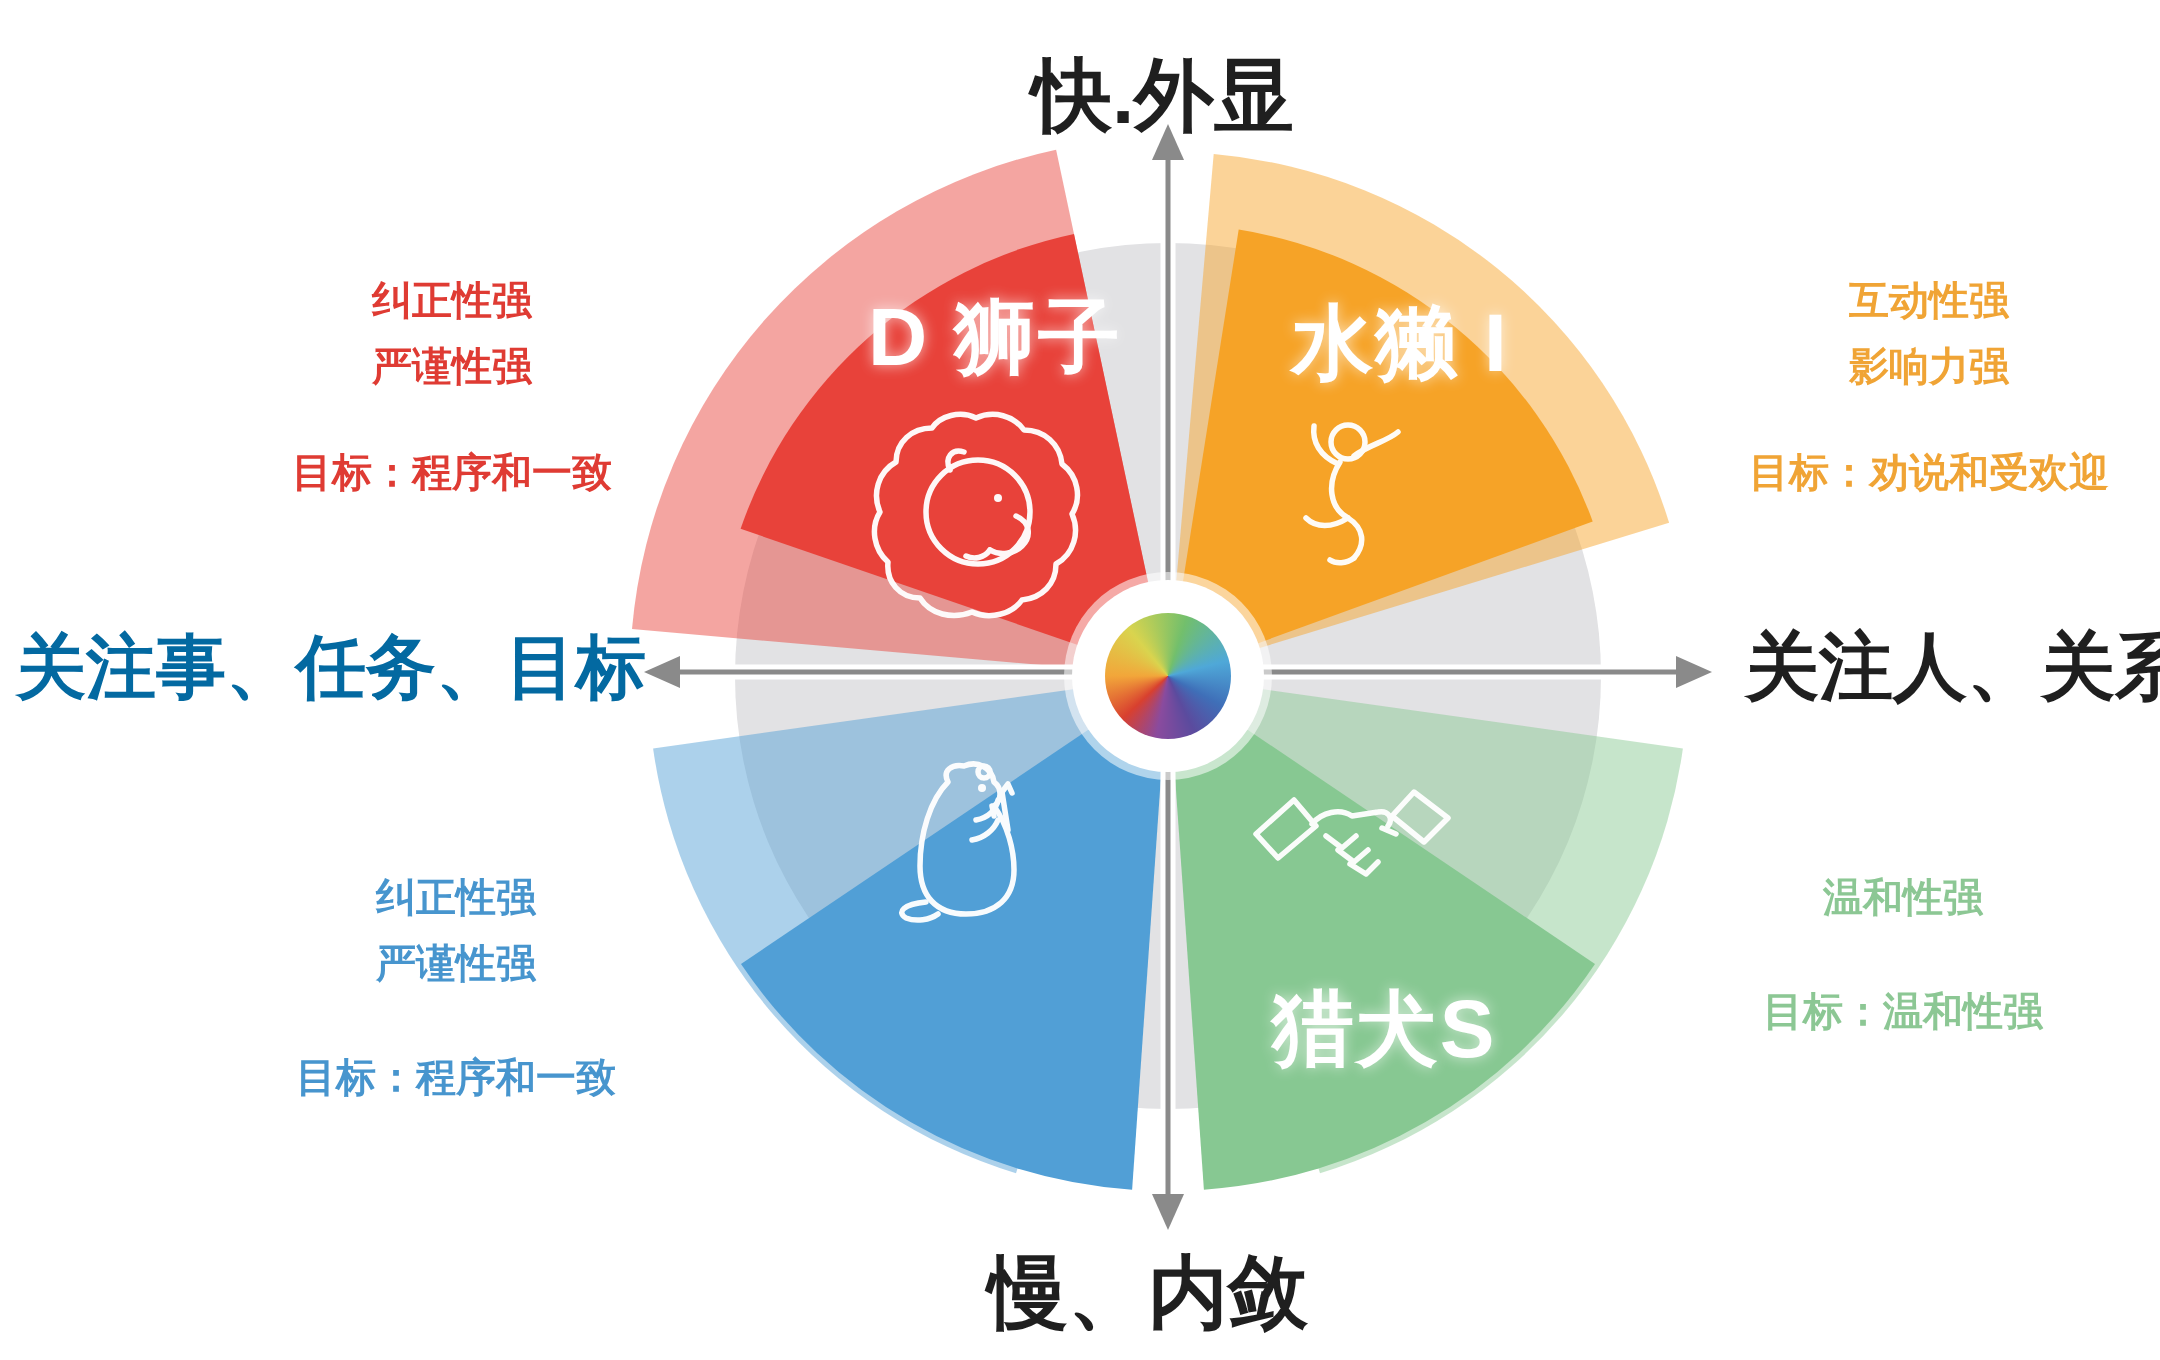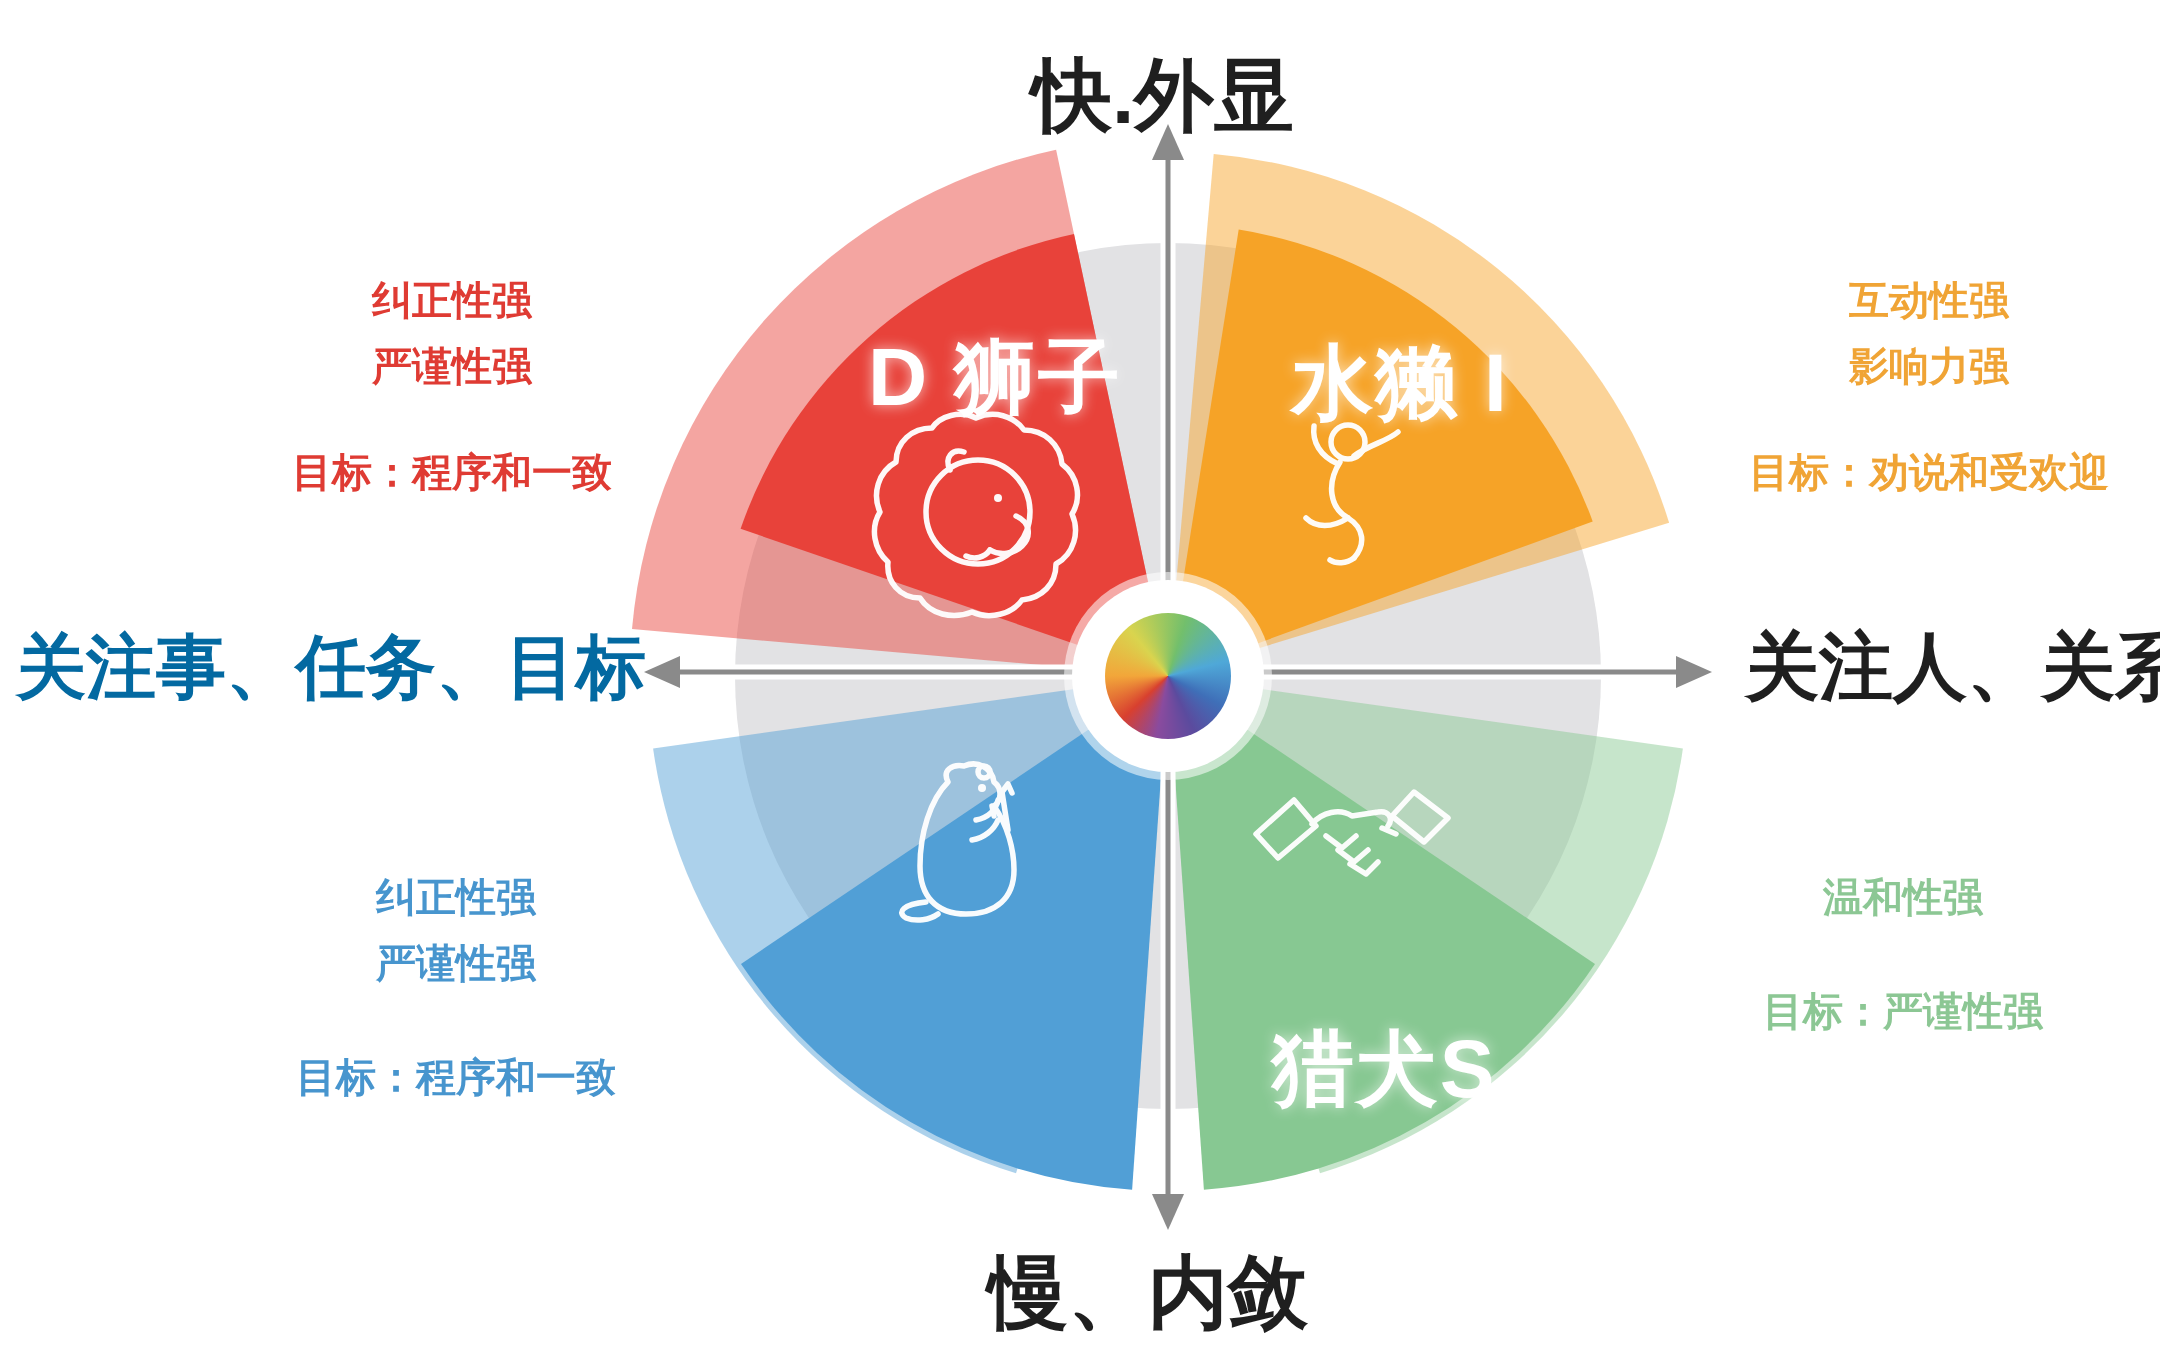--- a/index.html
+++ b/index.html
@@ -8,21 +8,21 @@
     font-family:"Liberation Sans","DejaVu Sans",sans-serif;font-weight:bold;
   }
   .stage svg{position:absolute;left:0;top:0;}
   .abs{position:absolute;white-space:nowrap;text-align:right;}
   .axis-label{color:#1f1f1f;transform:translate(-50%,-50%);}
   .axis-top,.axis-bottom{font-size:80px;}
   .axis-left{font-size:70px;transform:translateY(-50%);}
   .axis-right{font-size:74px;transform:translateY(-50%);}
   .q-label{
     font-size:82px;color:#ffffff;transform:translate(-50%,-50%);
-    text-shadow:0 0 14px rgba(255,255,255,.65);letter-spacing:2px;margin-top:40px;
+    text-shadow:0 0 14px rgba(255,255,255,.65);letter-spacing:2px;
   }
   .anno{
     text-align:center;transform:translateX(-50%);
     font-size:40px;line-height:66px;
   }
   .anno .goal{margin-top:40px;}
   .anno.bottom .goal{margin-top:48px;}
   .wheel{
     position:absolute;width:126px;height:126px;border-radius:50%;
     transform:translate(-50%,-50%);
@@ -129,16 +129,16 @@
   </div>
 
   <div class="abs anno bottom" style="left: 456px; top: 864px; color: rgb(71, 149, 206);">
     <div>纠正性强</div>
     <div>严谨性强</div>
     <div class="goal">目标：程序和一致</div>
   </div>
 
   <div class="abs anno bottom" style="left: 1903px; top: 864px; color: rgb(140, 199, 148);">
     <div>温和性强</div>
-    <div class="goal">目标：严谨性强</div>
+    <div class="goal">目标：温和性强</div>
   </div>
 
 </div>
 
 </body></html>

